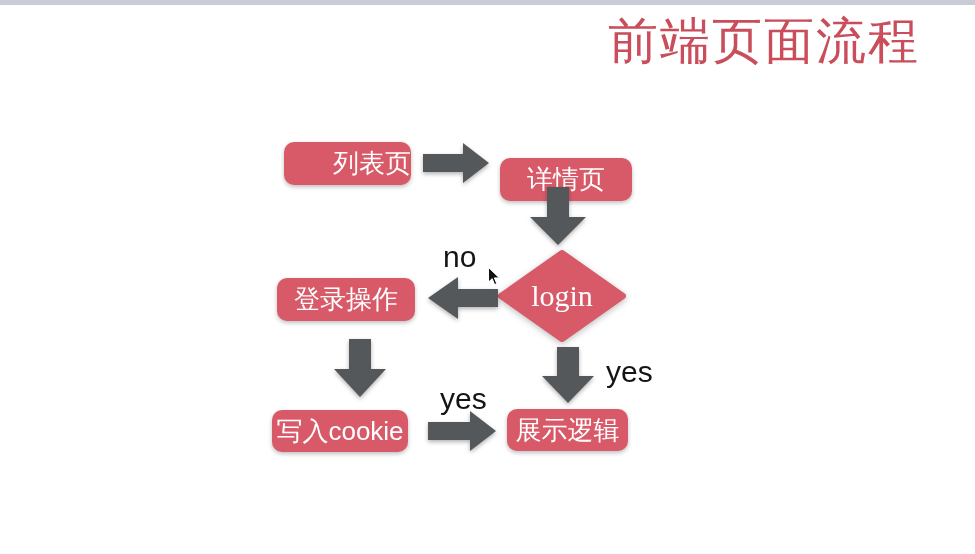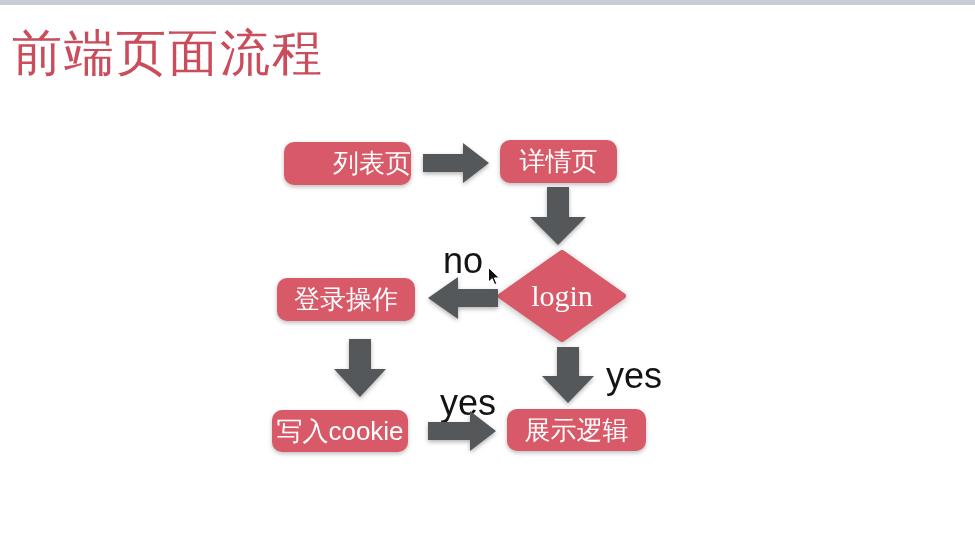--- a/index.html
+++ b/index.html
@@ -9,26 +9,26 @@
     background:#ffffff;
     overflow:hidden;
     font-family:"Liberation Sans", sans-serif;
   }
   .top-bar{
     position:absolute;left:0;top:0;width:975px;height:5px;
     background:var(--top-bar,#c9ccd4);
   }
   .title{
     position:absolute;left:0;top:8px;width:920px;
-    text-align:left;
+    text-align:right;
     font-size:50px;
     font-weight:normal;
     letter-spacing:2px;
     color:var(--title,#c94d5b);
-    margin:12px;
+    margin:0;
   }
   .node{
     position:absolute;
     background:var(--node,#d85a68);
     color:var(--node-text,#ffffff);
     border-radius:10px;
     display:flex;align-items:center;justify-content:center;
     font-size:26px;
     box-shadow:0 2px 4px rgba(0,0,0,0.25);
     white-space:nowrap;
@@ -45,21 +45,21 @@
     position:absolute;left:0;top:0;width:100%;height:100%;
     display:flex;align-items:center;justify-content:center;
     color:var(--node-text,#ffffff);
     font-size:30px;
   }
   .block-arrow{position:absolute;}
   .block-arrow svg{display:block;filter:drop-shadow(0 2px 2px rgba(0,0,0,0.3));}
   .block-arrow polygon{fill:var(--arrow,#55585b);}
   .edge-label{
     position:absolute;
-    font-size:36px;
+    font-size:30px;
     color:var(--label,#141414);
     white-space:nowrap;
   }
   .cursor{position:absolute;}
   .cursor polygon{fill:#111111;stroke:#ffffff;stroke-width:1;}
 </style>
 </head>
 <body>
 
 <div class="stage">
@@ -71,21 +71,21 @@
   <div class="node" style="left:284px;top:142px;width:127px;height:43px;justify-content:flex-end;">
     <span>列表页</span>
   </div>
 
   <div class="block-arrow" style="left:423px;top:143px;">
     <svg width="66" height="40" viewBox="0 0 66 40">
       <polygon points="0,11 40,11 40,0 66,20 40,40 40,29 0,29"></polygon>
     </svg>
   </div>
 
-  <div class="node" style="left:500px;top:140px;width:117px;height:43px;">
+  <div class="node" style="left:500px;top:158px;width:132px;height:43px;">
     <span>详情页</span>
   </div>
 
   <div class="block-arrow" style="left:530px;top:187px;">
     <svg width="56" height="58" viewBox="0 0 56 58">
       <polygon points="17,0 39,0 39,30 56,30 28,58 0,30 17,30"></polygon>
     </svg>
   </div>
 
   <div class="diamond-wrap" style="left:497px;top:249px;width:130px;height:94px;font-family:Liberation Serif, serif;">
@@ -118,21 +118,21 @@
   </div>
 
   <div class="edge-label" style="left:440px;top:382px;">yes</div>
 
   <div class="block-arrow" style="left:428px;top:411px;">
     <svg width="68" height="40" viewBox="0 0 68 40">
       <polygon points="0,11 42,11 42,0 68,20 42,40 42,29 0,29"></polygon>
     </svg>
   </div>
 
-  <div class="node" style="left:507px;top:409px;width:139px;height:42px;">
+  <div class="node" style="left:507px;top:409px;width:121px;height:42px;">
     <span>展示逻辑</span>
   </div>
 
   <div class="block-arrow" style="left:542px;top:347px;">
     <svg width="52" height="56" viewBox="0 0 52 56">
       <polygon points="15,0 37,0 37,29 52,29 26,56 0,29 15,29"></polygon>
     </svg>
   </div>
 
   <div class="edge-label" style="left:606px;top:355px;">yes</div>

